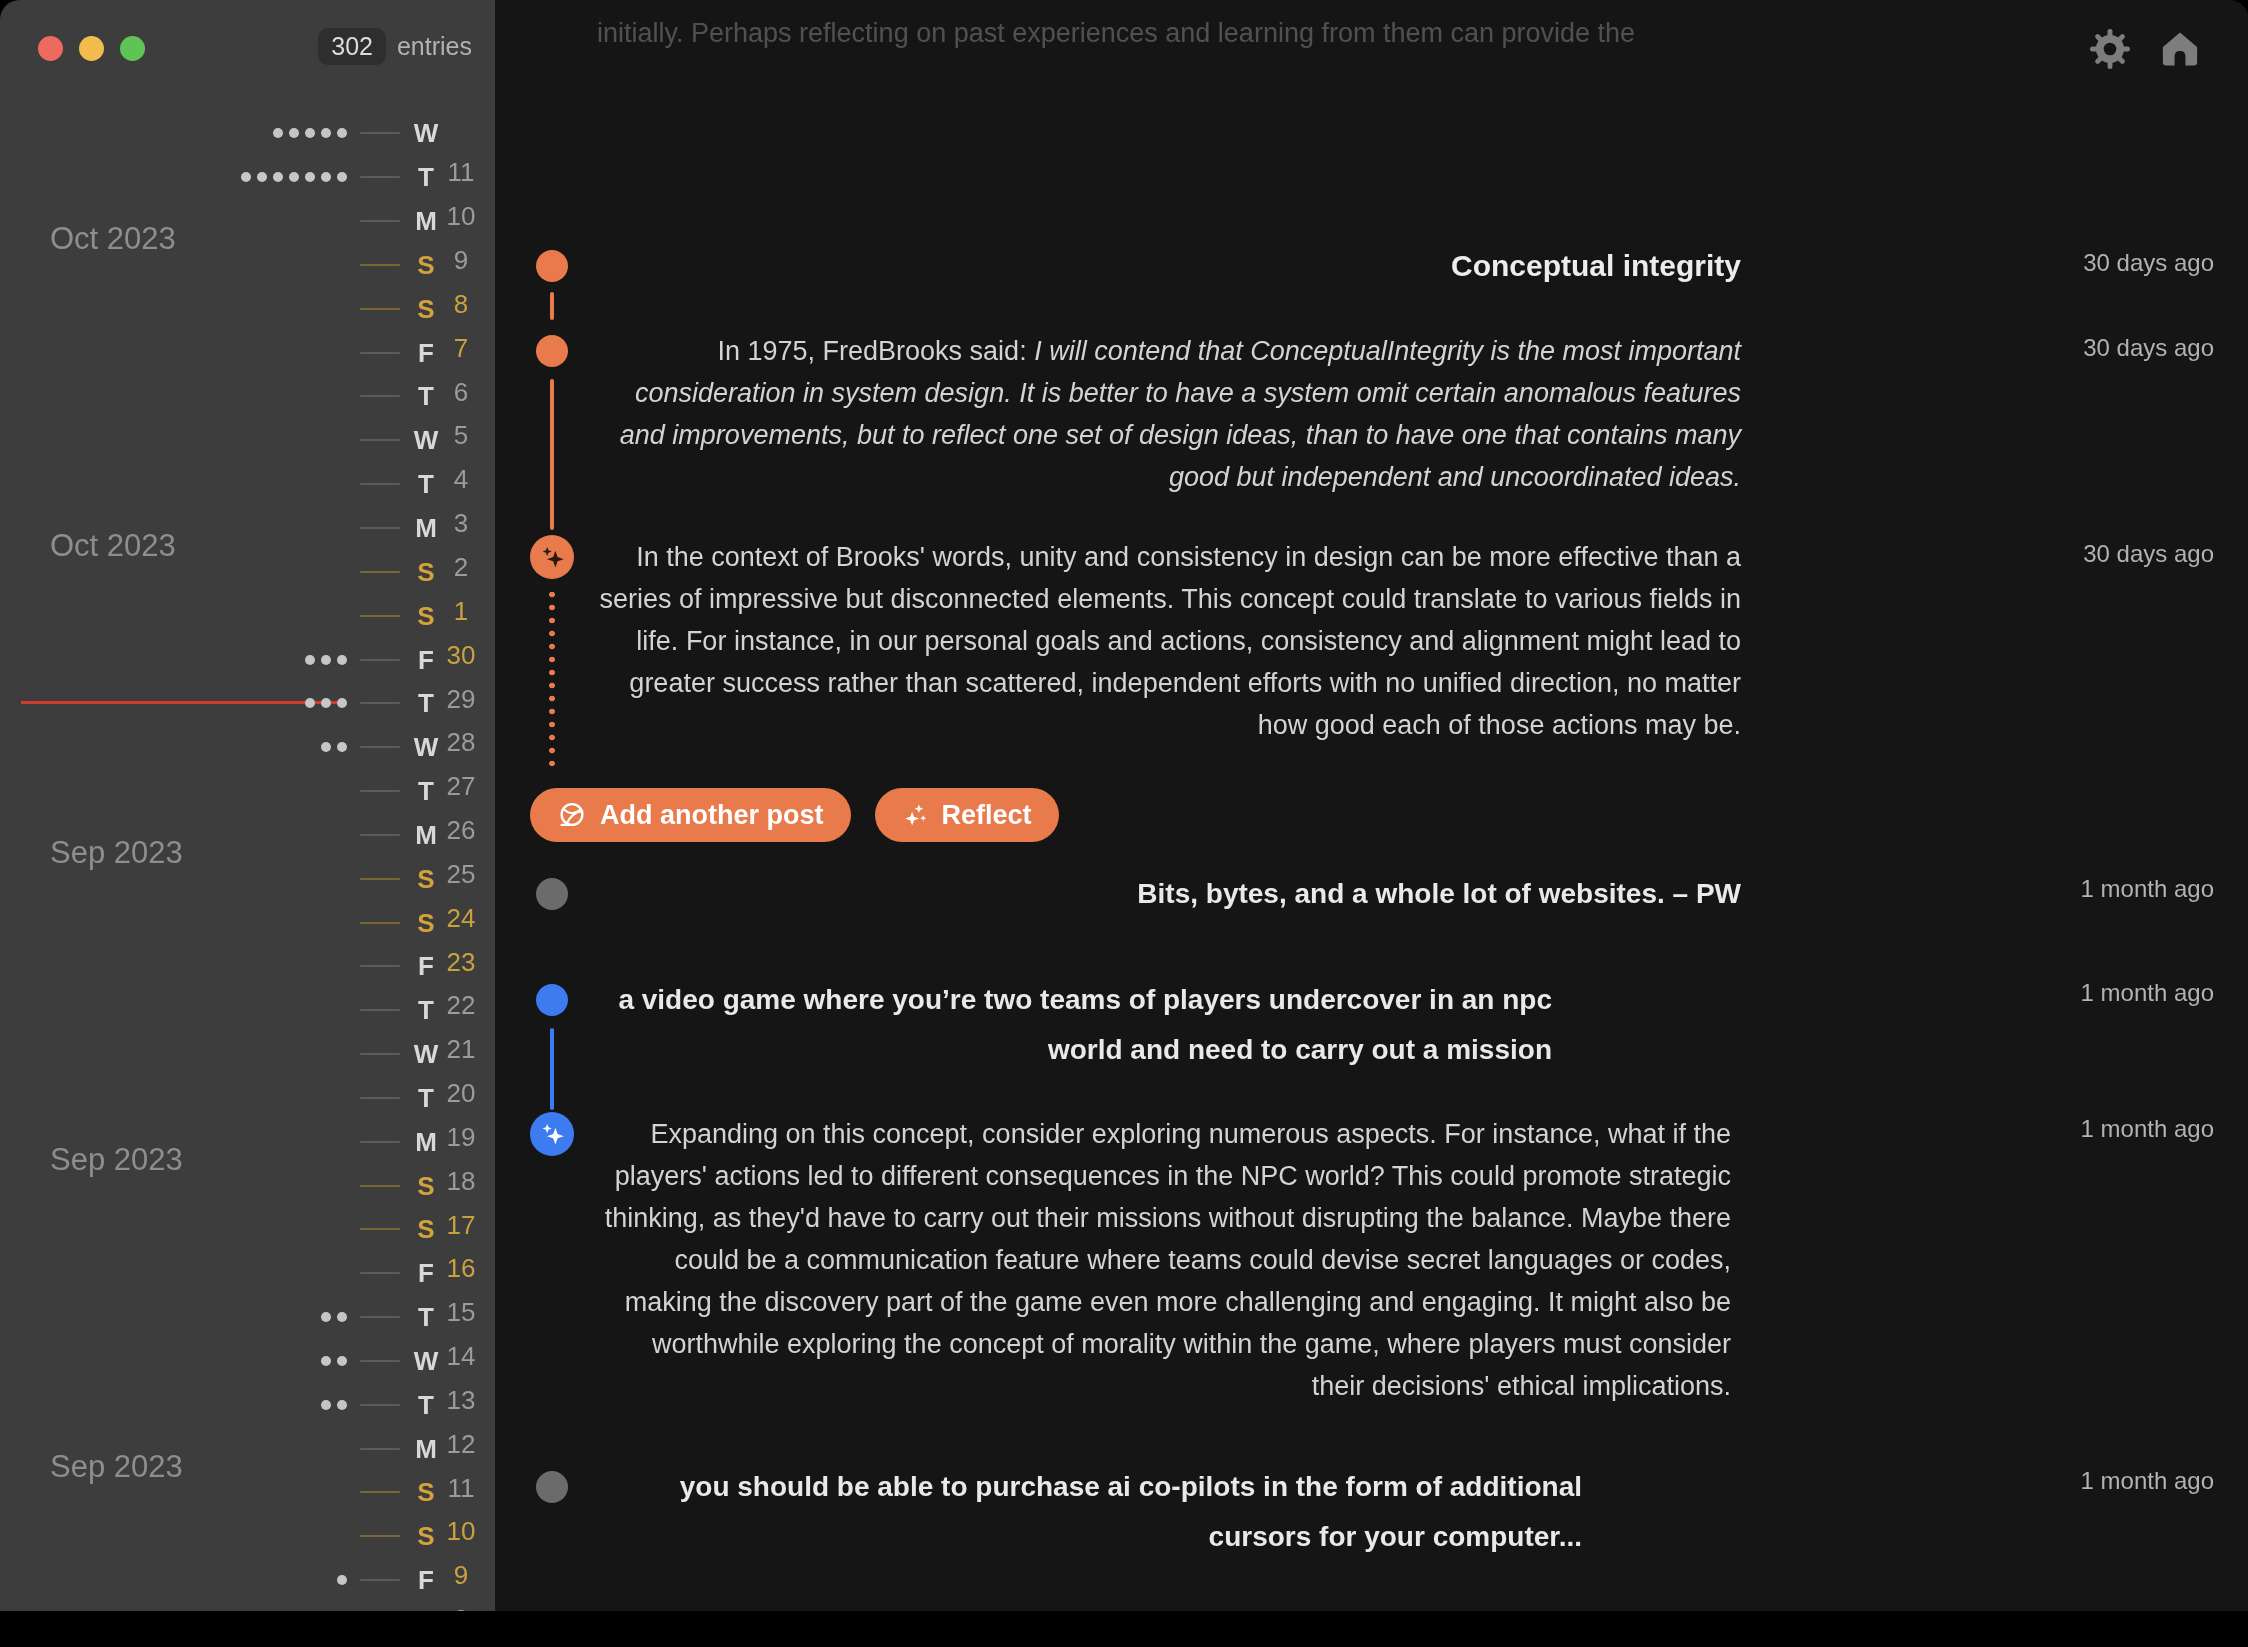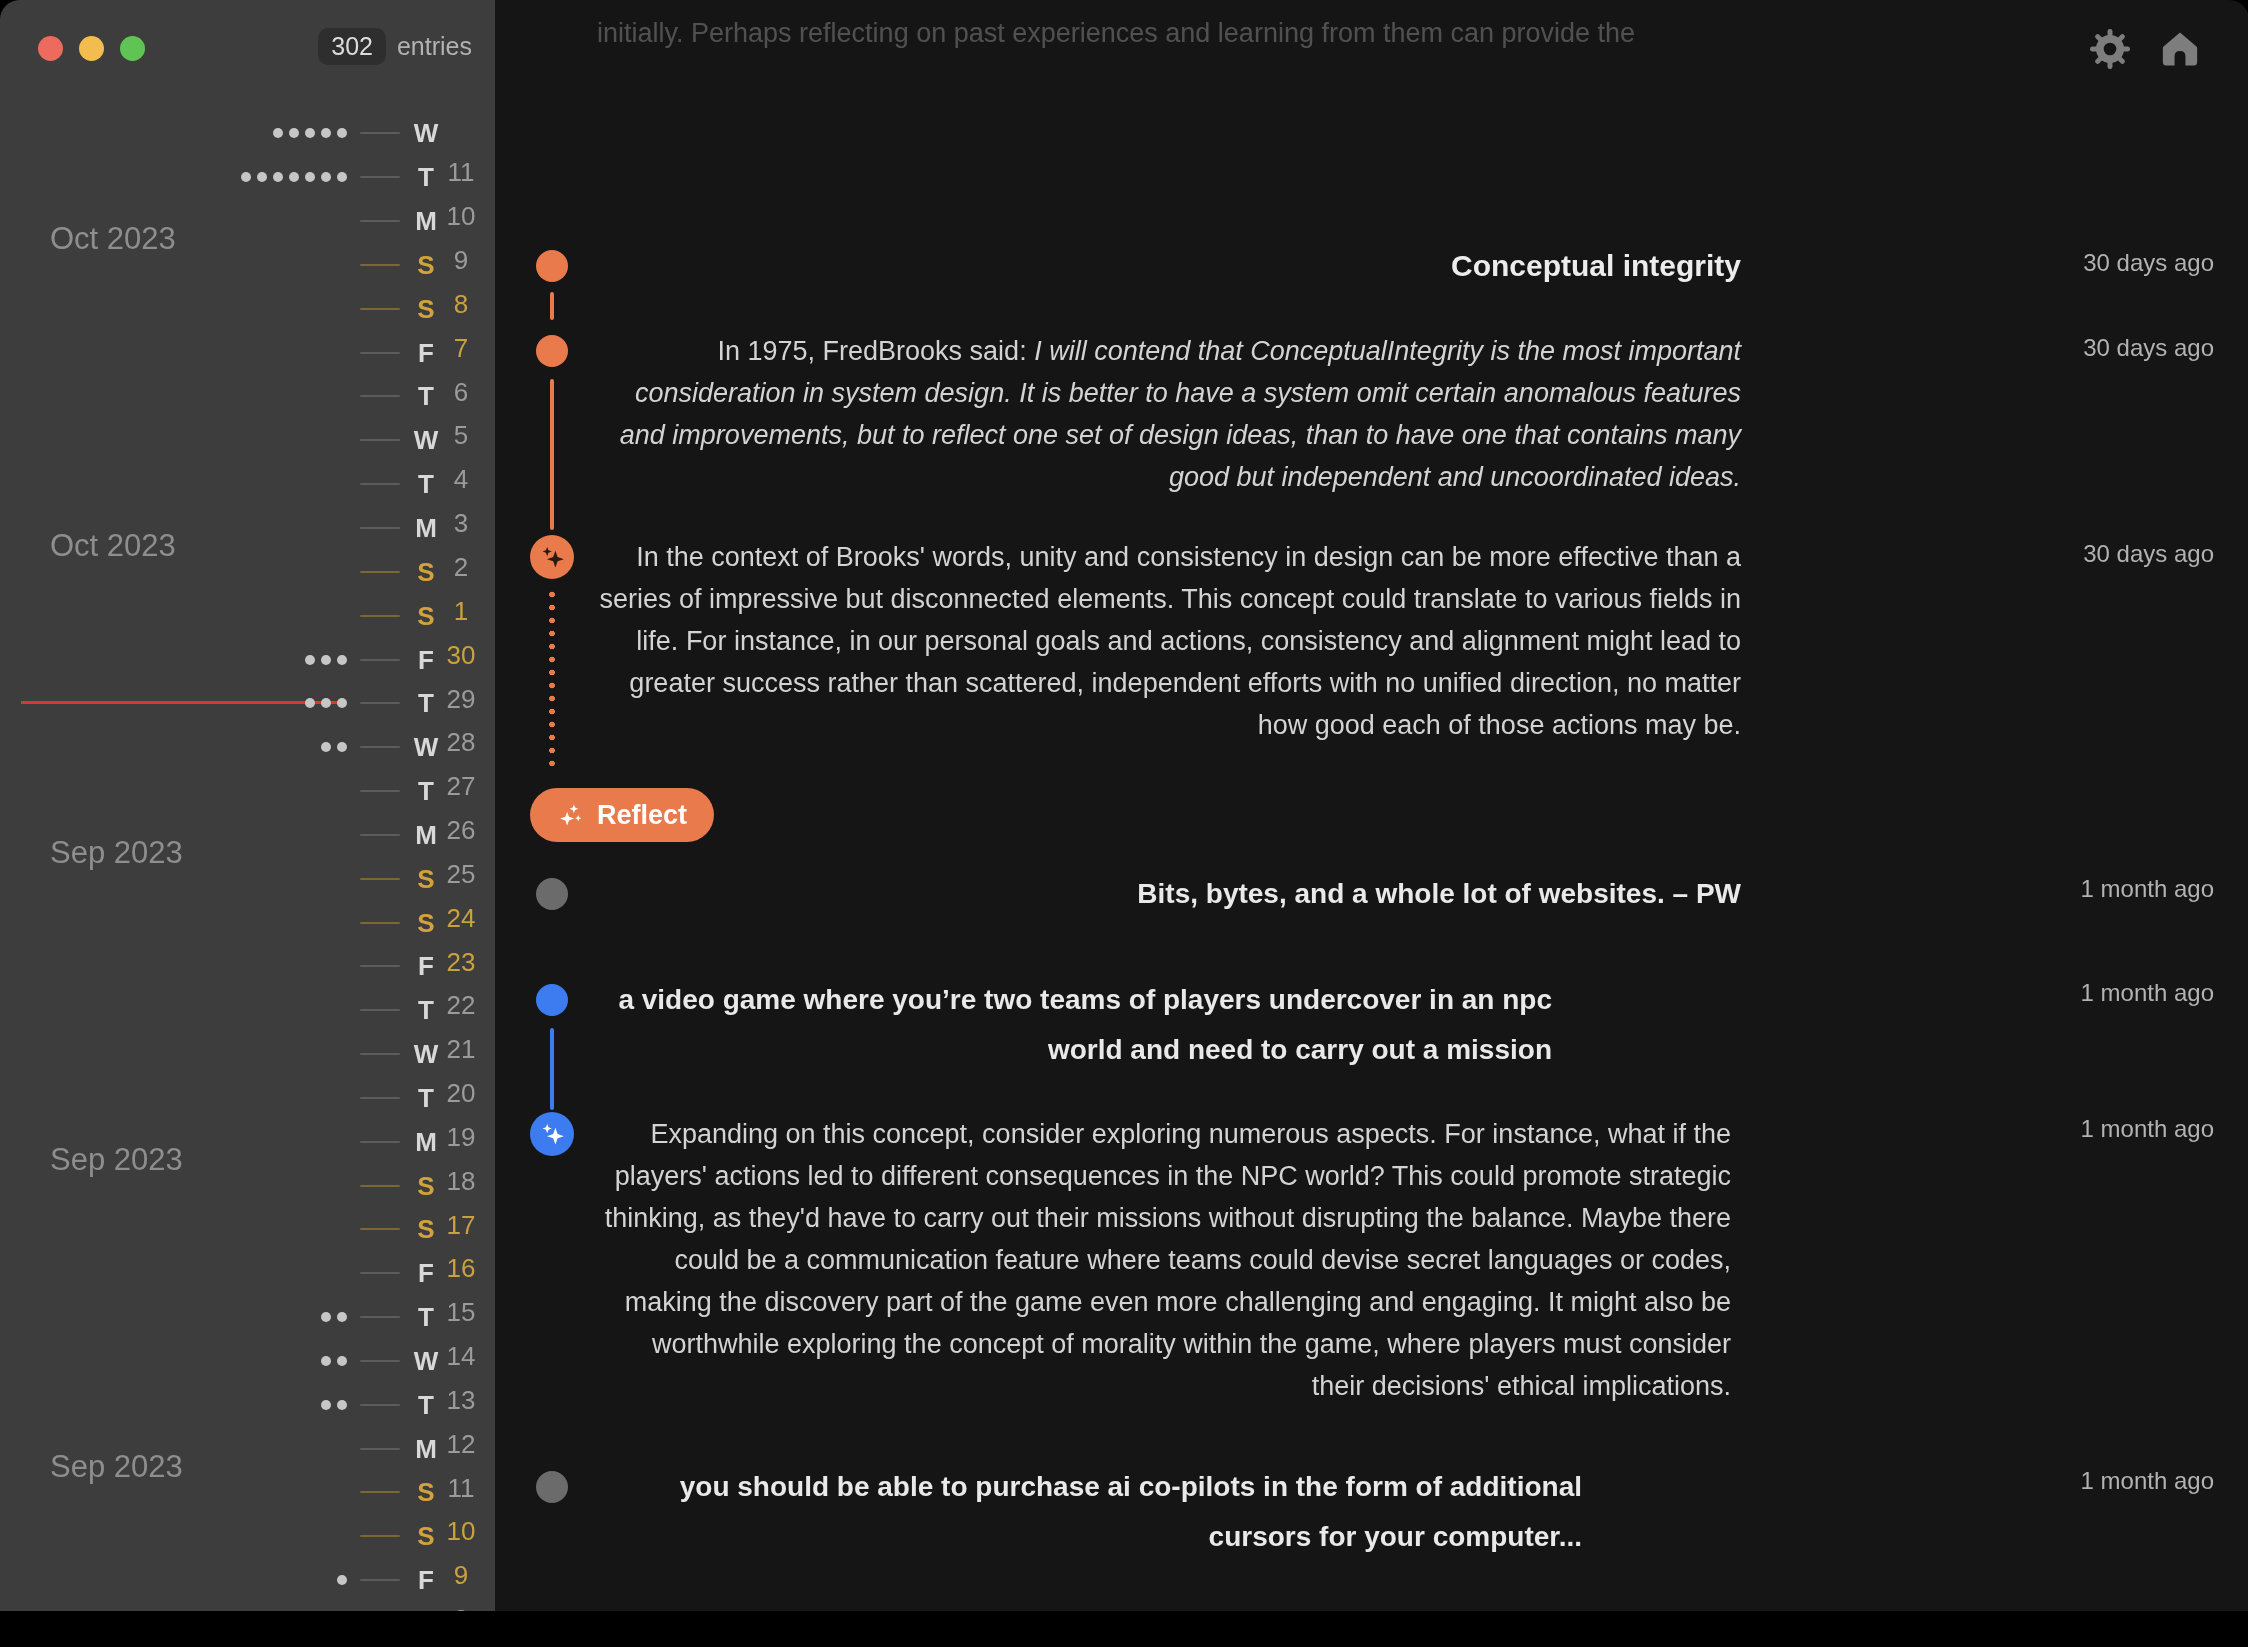--- a/index.html
+++ b/index.html
@@ -360,20 +360,31 @@
         </svg>
       </div>
       <div class="entry-text" style="top:536px;width:1144px">In the context of Brooks' words, unity and consistency in design can be more effective than a series of impressive but disconnected elements. This concept could translate to various fields in life. For instance, in our personal goals and actions, consistency and alignment might lead to greater success rather than scattered, independent efforts with no unified direction, no matter how good each of those actions may be.</div>
       <div class="ts" style="top:540px">30 days ago</div>
     </div>
     <div class="conn dotted-orange" style="top:591px;height:175px"></div>
 
     <div class="buttons-row">
       <button class="pill">
         <span>
+          <svg viewBox="0 0 24 24" width="30" height="30" fill="none" stroke="#fff" stroke-width="1.9" stroke-linecap="round">
+            <circle cx="12" cy="11.6" r="8.3"></circle>
+            <path d="M5.3 7.2 C9.6 11.4, 14.8 11.4, 19 7.6"></path>
+            <path d="M7.8 18.9 C10 13.6, 14.6 9.2, 20.1 8.9"></path>
+            <path d="M3.7 19.9 H10.5"></path>
+          </svg>
+        </span>
+        <span>Add another post</span>
+      </button>
+      <button class="pill">
+        <span>
           <svg viewBox="0 0 28 28" width="27" height="27" fill="#fff">
             <path d="M10.5 10 l1.9 5.3 5.3 1.9 -5.3 1.9 -1.9 5.3 -1.9 -5.3 -5.3 -1.9 5.3 -1.9 Z"></path>
             <path d="M17.5 2.5 l1.2 3.3 3.3 1.2 -3.3 1.2 -1.2 3.3 -1.2 -3.3 -3.3 -1.2 3.3 -1.2 Z"></path>
             <path d="M22 13.5 l0.9 2.4 2.4 0.9 -2.4 0.9 -0.9 2.4 -0.9 -2.4 -2.4 -0.9 2.4 -0.9 Z"></path>
           </svg>
         </span>
         <span>Reflect</span>
       </button>
     </div>
 

